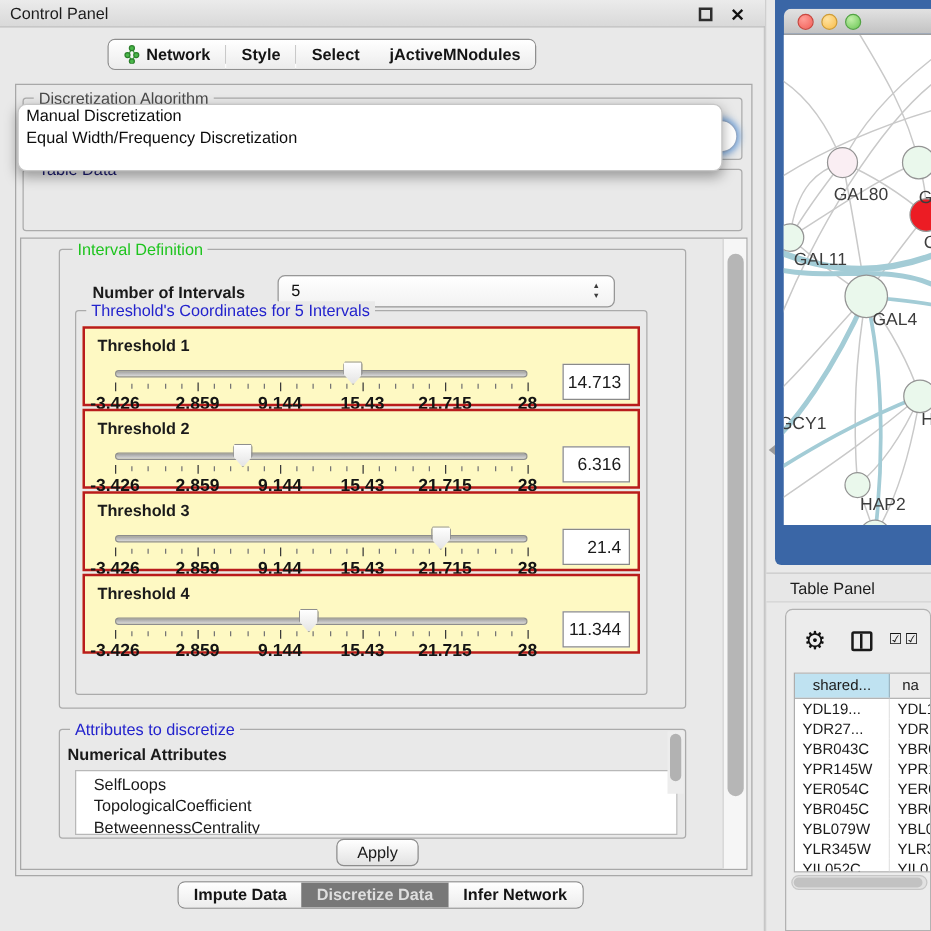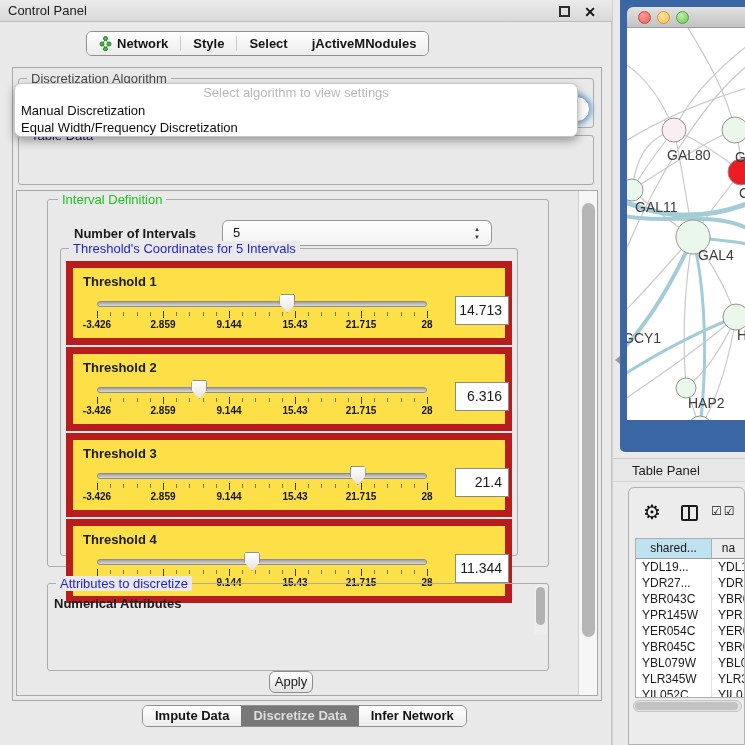--- a/index.html
+++ b/index.html
@@ -46,40 +46,40 @@
 
   #interval-group{position:absolute;left:30px;top:8px;width:502px;height:368px;border:1px solid #ababab;border-radius:3px}
   #interval-group>.gtitle{color:#1ec41e;left:10px}
   #num-label{position:absolute;left:26px;top:26px;font-weight:bold}
   #num-combo{left:174px;top:20px;width:270px}
 
   #thr-group{position:absolute;left:12px;top:48px;width:458px;height:308px;border:1px solid #ababab;border-radius:3px}
   #thr-group>.gtitle{color:#2323cd}
   #thr-panels{position:absolute;left:5px;top:12px}
 
-  .tpanel{position:relative;width:446px;height:84px;border:7px solid #b91c1c;margin-bottom:2px;background:#fde047}
+  .tpanel{position:relative;width:446px;height:64px;border:2px solid #b91c1c;margin-bottom:2px;background:#fef9c3}
   .tlabel{position:absolute;left:10px;top:6px;font-weight:bold}
   .track{position:absolute;left:24px;top:33px;width:330px;height:6px;border:1px solid #8d8d8d;border-radius:3px;background:linear-gradient(#a0a0a0,#dadada)}
   .thumb{position:absolute;top:26px;width:16px;height:19px;background:linear-gradient(#ffffff,#e4e4e4);border:1px solid #8f8f8f;clip-path:polygon(10% 0,90% 0,100% 14%,100% 52%,50% 100%,0 52%,0 14%)}
   .ticks{position:absolute;left:24px;top:43px;width:332px;height:8px}
   .tick{position:absolute;top:1px;width:1px;height:4px;background:#757575}
   .tick.major{top:0;height:7px;background:#3a3a3a}
   .ticklabels{position:absolute;left:24px;top:51px;width:332px;height:12px}
-  .ticklabels span{position:absolute;transform:translateX(-50%);font-size:10px;font-weight:700;white-space:nowrap;color:#141414}
+  .ticklabels span{position:absolute;transform:translateX(-50%);font-size:14px;font-weight:700;white-space:nowrap;color:#141414}
   .tvalue{position:absolute;left:382px;top:28px;width:54px;height:29px;background:#fff;border:1px solid #8a8a8a;font-size:14px;text-align:right;line-height:27px;padding-right:6px}
 
   #attr-group{position:absolute;left:30px;top:392px;width:502px;height:88px;border:1px solid #ababab;border-radius:3px}
   #attr-group>.gtitle{color:#2323cd}
   #numattr-label{position:absolute;left:6px;top:12px;font-weight:bold}
   #attr-list{position:absolute;left:12px;top:32px;width:482px;height:52px;background:#fff;border:1px solid #b8b8b8;overflow:hidden;padding-top:2px}
   .lrow{line-height:17px;padding-left:14px;white-space:nowrap}
   #attr-scroll{position:absolute;right:1px;top:1px;width:13px;height:50px;background:#ededed}
   #attr-scroll i{position:absolute;left:2px;top:2px;width:9px;height:38px;background:#b2b2b2;border-radius:5px;display:block}
 
-  #apply-btn{position:absolute;left:252px;top:480px;width:44px;height:22px;background:linear-gradient(#ffffff,#e2e2e2);border:1px solid #8d8d8d;border-radius:6px;text-align:center;line-height:20px}
+  #apply-btn{position:absolute;left:252px;top:480px;width:66px;height:22px;background:linear-gradient(#ffffff,#e2e2e2);border:1px solid #8d8d8d;border-radius:6px;text-align:center;line-height:20px}
 
   #bottom-tabs{position:absolute;left:142px;top:705px;height:22px;display:flex;border:1px solid #8f8f8f;border-radius:6px;overflow:hidden;background:#fdfdfd;font-weight:600}
   #bottom-tabs .btab{padding:0 12px;line-height:20px;background:linear-gradient(#ffffff,#ececec);color:#141414}
   #bottom-tabs .btab.sel{background:#787878;color:#dedede}
 
   
   #splitline{position:absolute;left:612px;top:0;width:1px;height:745px;background:#cfcfcf}
   #split-arrow{position:absolute;left:615px;top:356px;width:0;height:0;border-top:4px solid transparent;border-bottom:4px solid transparent;border-right:5px solid #9a9a9a}
 
   #net-window{position:absolute;left:620px;top:0;width:125px;height:452px;background:#3a66a6;border-bottom-left-radius:5px;overflow:hidden}
@@ -144,21 +144,20 @@
   </div>
 
   <div class="outerbox"></div>
 
   <div class="groupbox" id="disc-group">
     <span class="gtitle">Discretization Algorithm</span>
   </div>
   <div id="combo-behind"></div>
 
   <div id="algo-popup">
-    <div class="prompt">Select algorithm to view settings</div>
     <div class="opt hl">Manual Discretization</div>
     <div class="opt">Equal Width/Frequency Discretization</div>
   </div>
 
   <div class="groupbox" id="tabledata-group">
     <span class="gtitle">Table Data</span>
   </div>
 
   <div id="mainarea">
     <div class="groupbox" id="interval-group">
@@ -342,20 +341,25 @@
               </div>
     <div class="tvalue">11.344</div>
   </div>
           </div>
       </div>
     </div>
 
     <div class="groupbox" id="attr-group">
       <span class="gtitle">Attributes to discretize</span>
       <div id="numattr-label">Numerical Attributes</div>
+      <div id="attr-list">
+          <div class="lrow">SelfLoops</div>
+          <div class="lrow">TopologicalCoefficient</div>
+          <div class="lrow">BetweennessCentrality</div>
+        </div>
       <div id="attr-scroll">
           <i></i>
         </div>
     </div>
 
     <div id="apply-btn">Apply</div>
 
     <div id="main-scroll-track">
       <div id="main-scroll-thumb"></div>
     </div>

